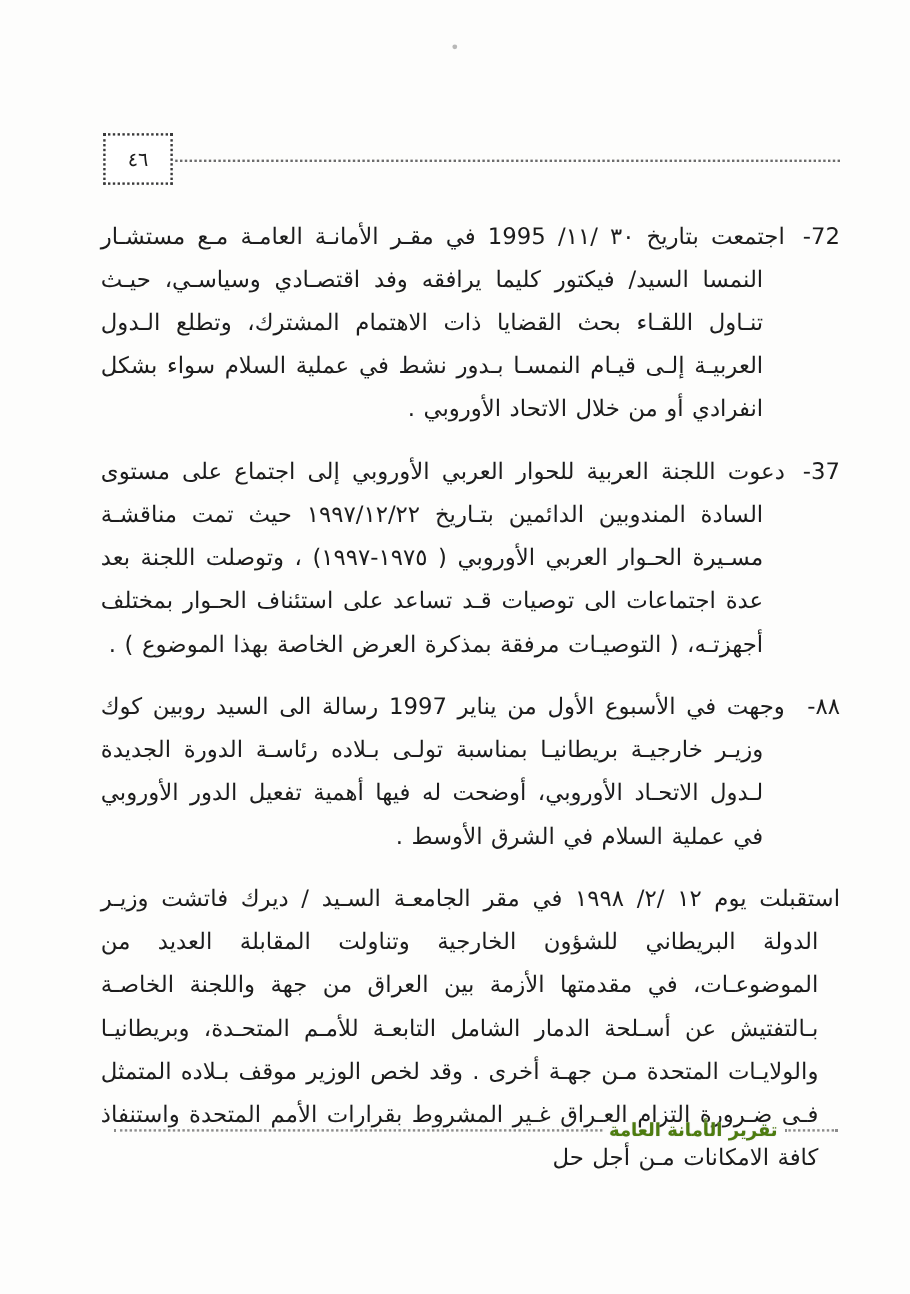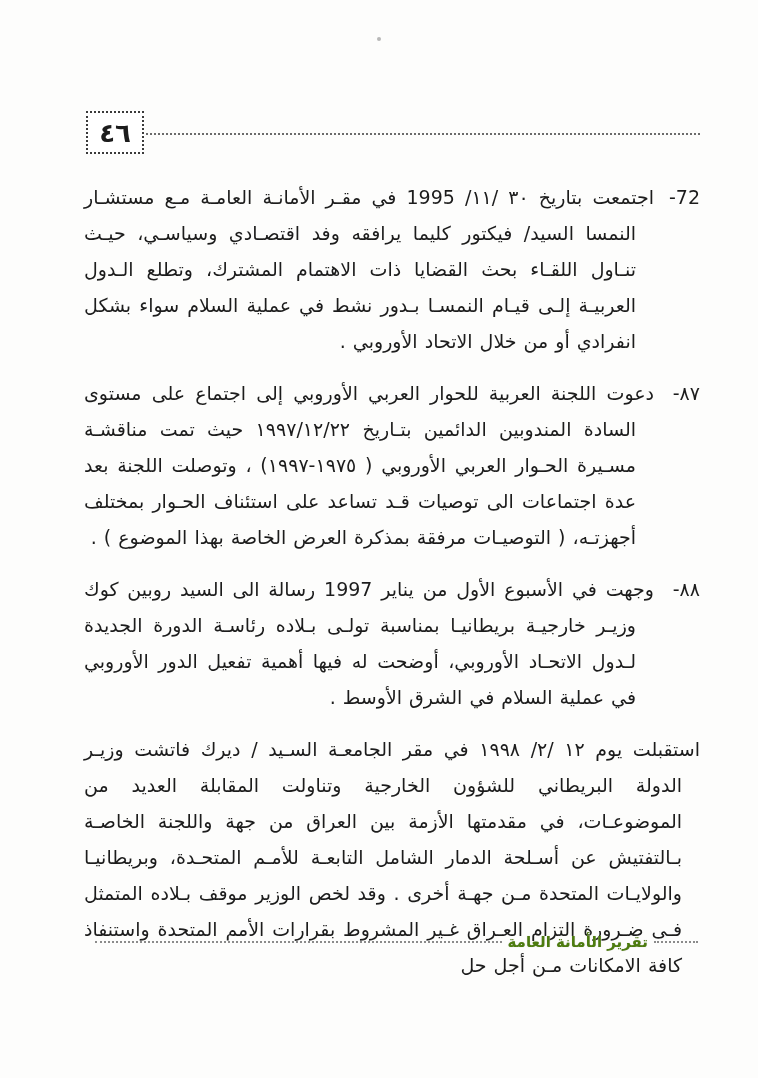--- a/index.html
+++ b/index.html
@@ -15,21 +15,21 @@
     position:absolute; left:377px; top:37px;
     width:4px; height:4px; border-radius:50%;
     background:#9a9a9a; opacity:.7;
   }
   
   .page-num-box {
     position:absolute; left:86px; top:111px;
     width:58px; height:43px;
     border:2px dotted #3a3a3a;
     display:flex; align-items:center; justify-content:center;
-    font-size:26px; font-weight:bold;
+    font-size:16px; font-weight:normal;
     background:#fff;
   }
   .header-rule {
     position:absolute; left:146px; right:58px; top:133px;
     height:0; border-top:2px dotted #6b6b6b;
   }
   
   .content {
     position:absolute; top:179px; left:84px; right:58px;
     direction:rtl;
@@ -80,21 +80,21 @@
 <div class="header-rule"></div>
 
 <div class="content">
 
   <div class="para">
     <span class="para-num">72-</span>
     <span class="para-text">اجتمعت بتاريخ ٣٠ /١١/ 1995 في مقـر الأمانـة العامـة مـع مستشـار النمسا السيد/ فيكتور كليما يرافقه وفد اقتصـادي وسياسـي، حيـث تنـاول اللقـاء بحث القضايا ذات الاهتمام المشترك، وتطلع الـدول العربيـة إلـى قيـام النمسـا بـدور نشط في عملية السلام سواء بشكل انفرادي أو من خلال الاتحاد الأوروبي .</span>
   </div>
 
   <div class="para">
-    <span class="para-num">٨٧-</span>
+    <span class="para-num">37-</span>
     <span class="para-text">دعوت اللجنة العربية للحوار العربي الأوروبي إلى اجتماع على مستوى السادة المندوبين الدائمين بتـاريخ ١٩٩٧/١٢/٢٢ حيث تمت مناقشـة مسـيرة الحـوار العربي الأوروبي ( ١٩٧٥-١٩٩٧) ، وتوصلت اللجنة بعد عدة اجتماعات الى توصيات قـد تساعد على استئناف الحـوار بمختلف أجهزتـه، ( التوصيـات مرفقة بمذكرة العرض الخاصة بهذا الموضوع ) .</span>
   </div>
 
   <div class="para">
     <span class="para-num">٨٨-</span>
     <span class="para-text">وجهت في الأسبوع الأول من يناير 1997 رسالة الى السيد روبين كوك وزيـر خارجيـة بريطانيـا بمناسبة تولـى بـلاده رئاسـة الدورة الجديدة لـدول الاتحـاد الأوروبي، أوضحت له فيها أهمية تفعيل الدور الأوروبي في عملية السلام في الشرق الأوسط .</span>
   </div>
 
   <div class="para">
     <span class="para-text">استقبلت يوم ١٢ /٢/ ١٩٩٨ في مقر الجامعـة السـيد / ديرك فاتشت وزيـر الدولة البريطاني للشؤون الخارجية وتناولت المقابلة العديد من الموضوعـات، في مقدمتها الأزمة بين العراق من جهة واللجنة الخاصـة بـالتفتيش عن أسـلحة الدمار الشامل التابعـة للأمـم المتحـدة، وبريطانيـا والولايـات المتحدة مـن جهـة أخرى . وقد لخص الوزير موقف بـلاده المتمثل فـى ضـرورة التزام العـراق غـير المشروط بقرارات الأمم المتحدة واستنفاذ كافة الامكانات مـن أجل حل</span>

